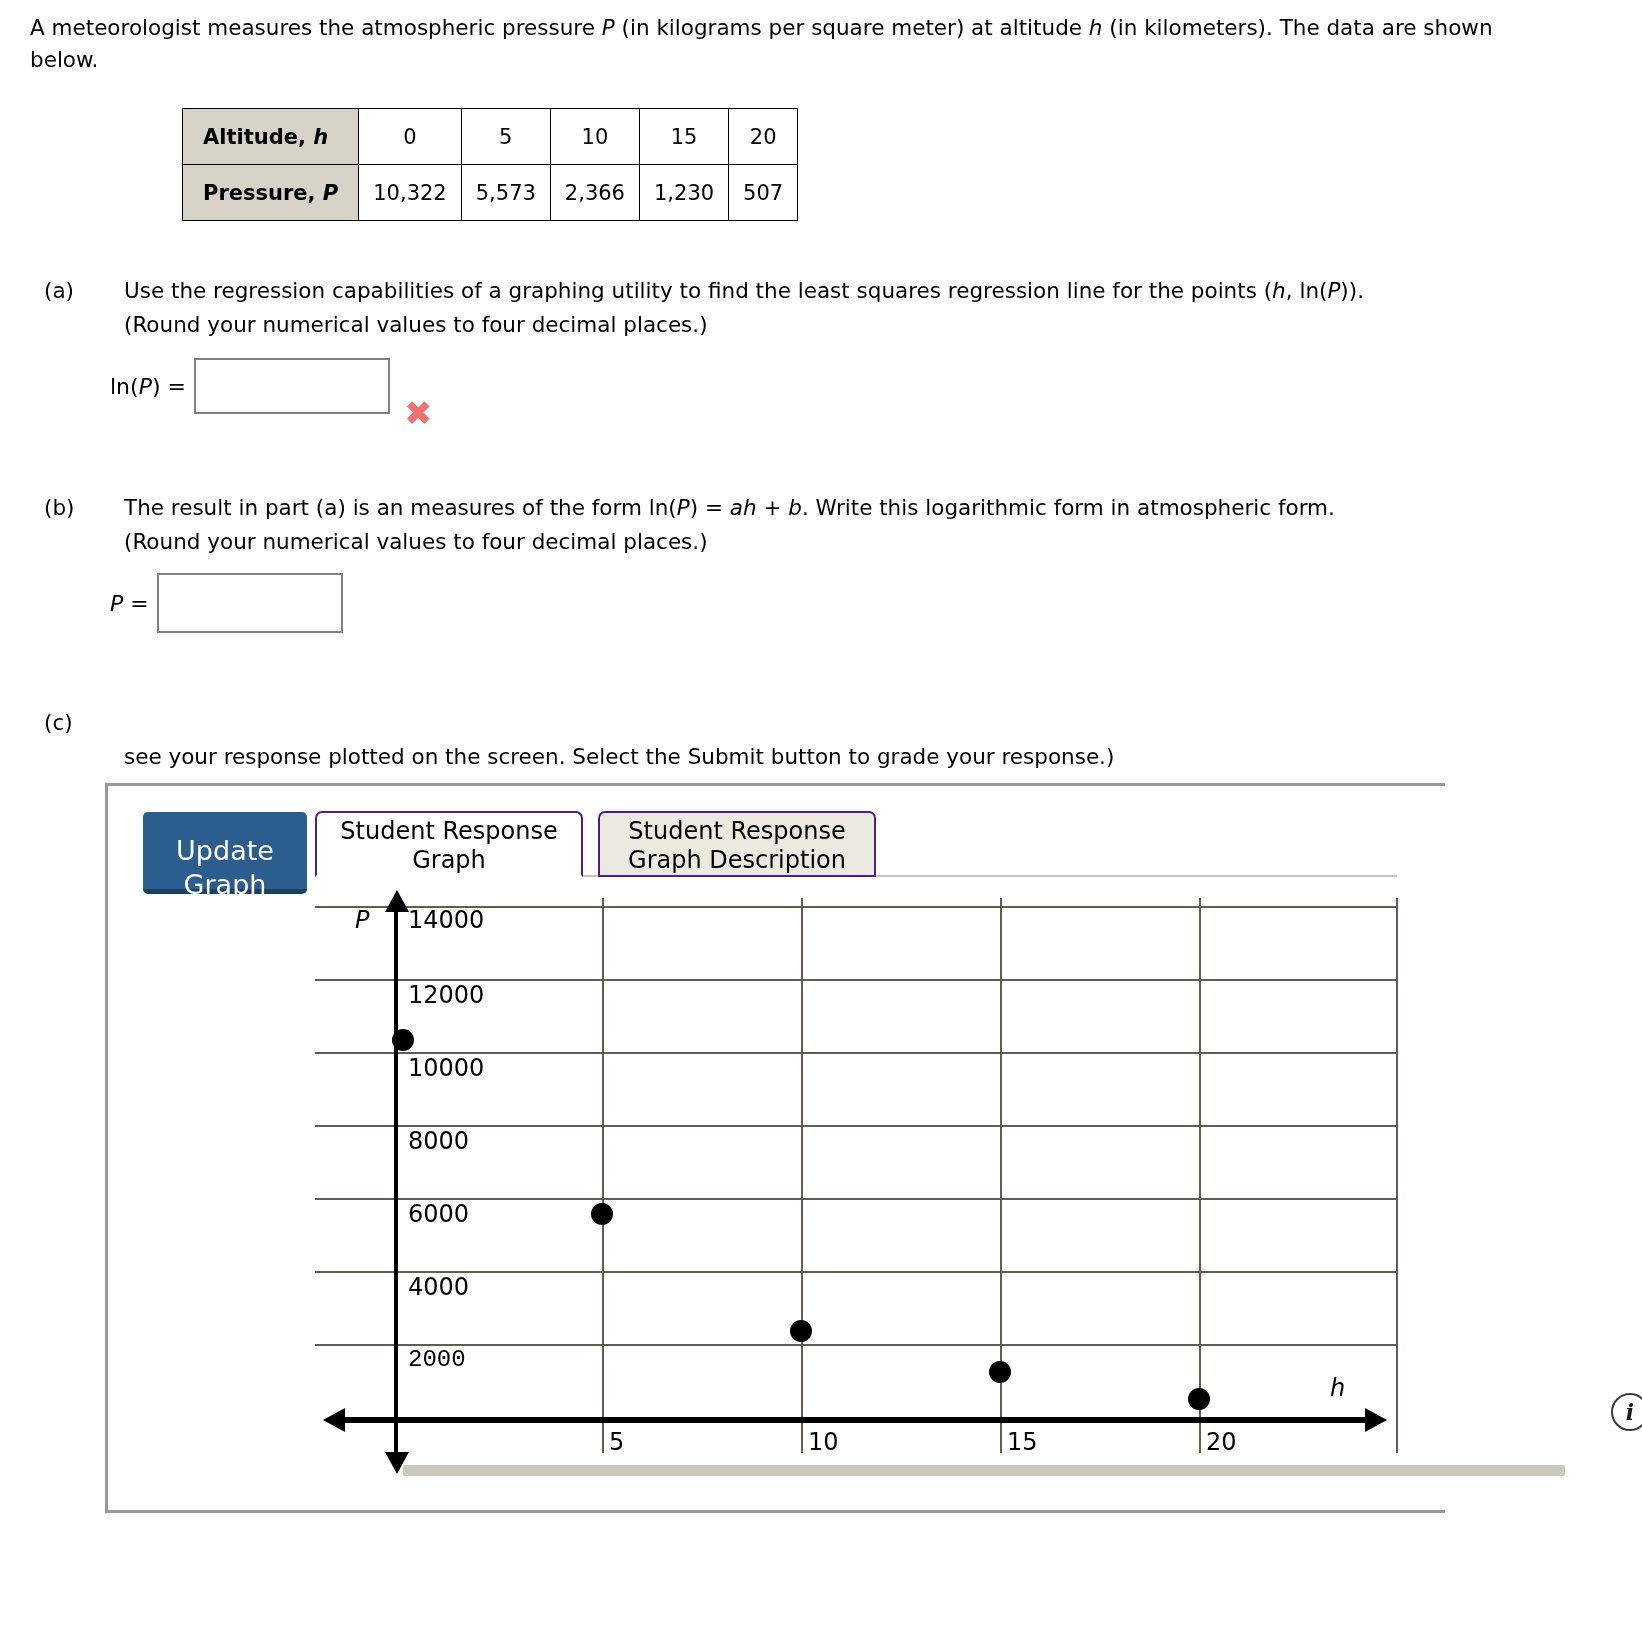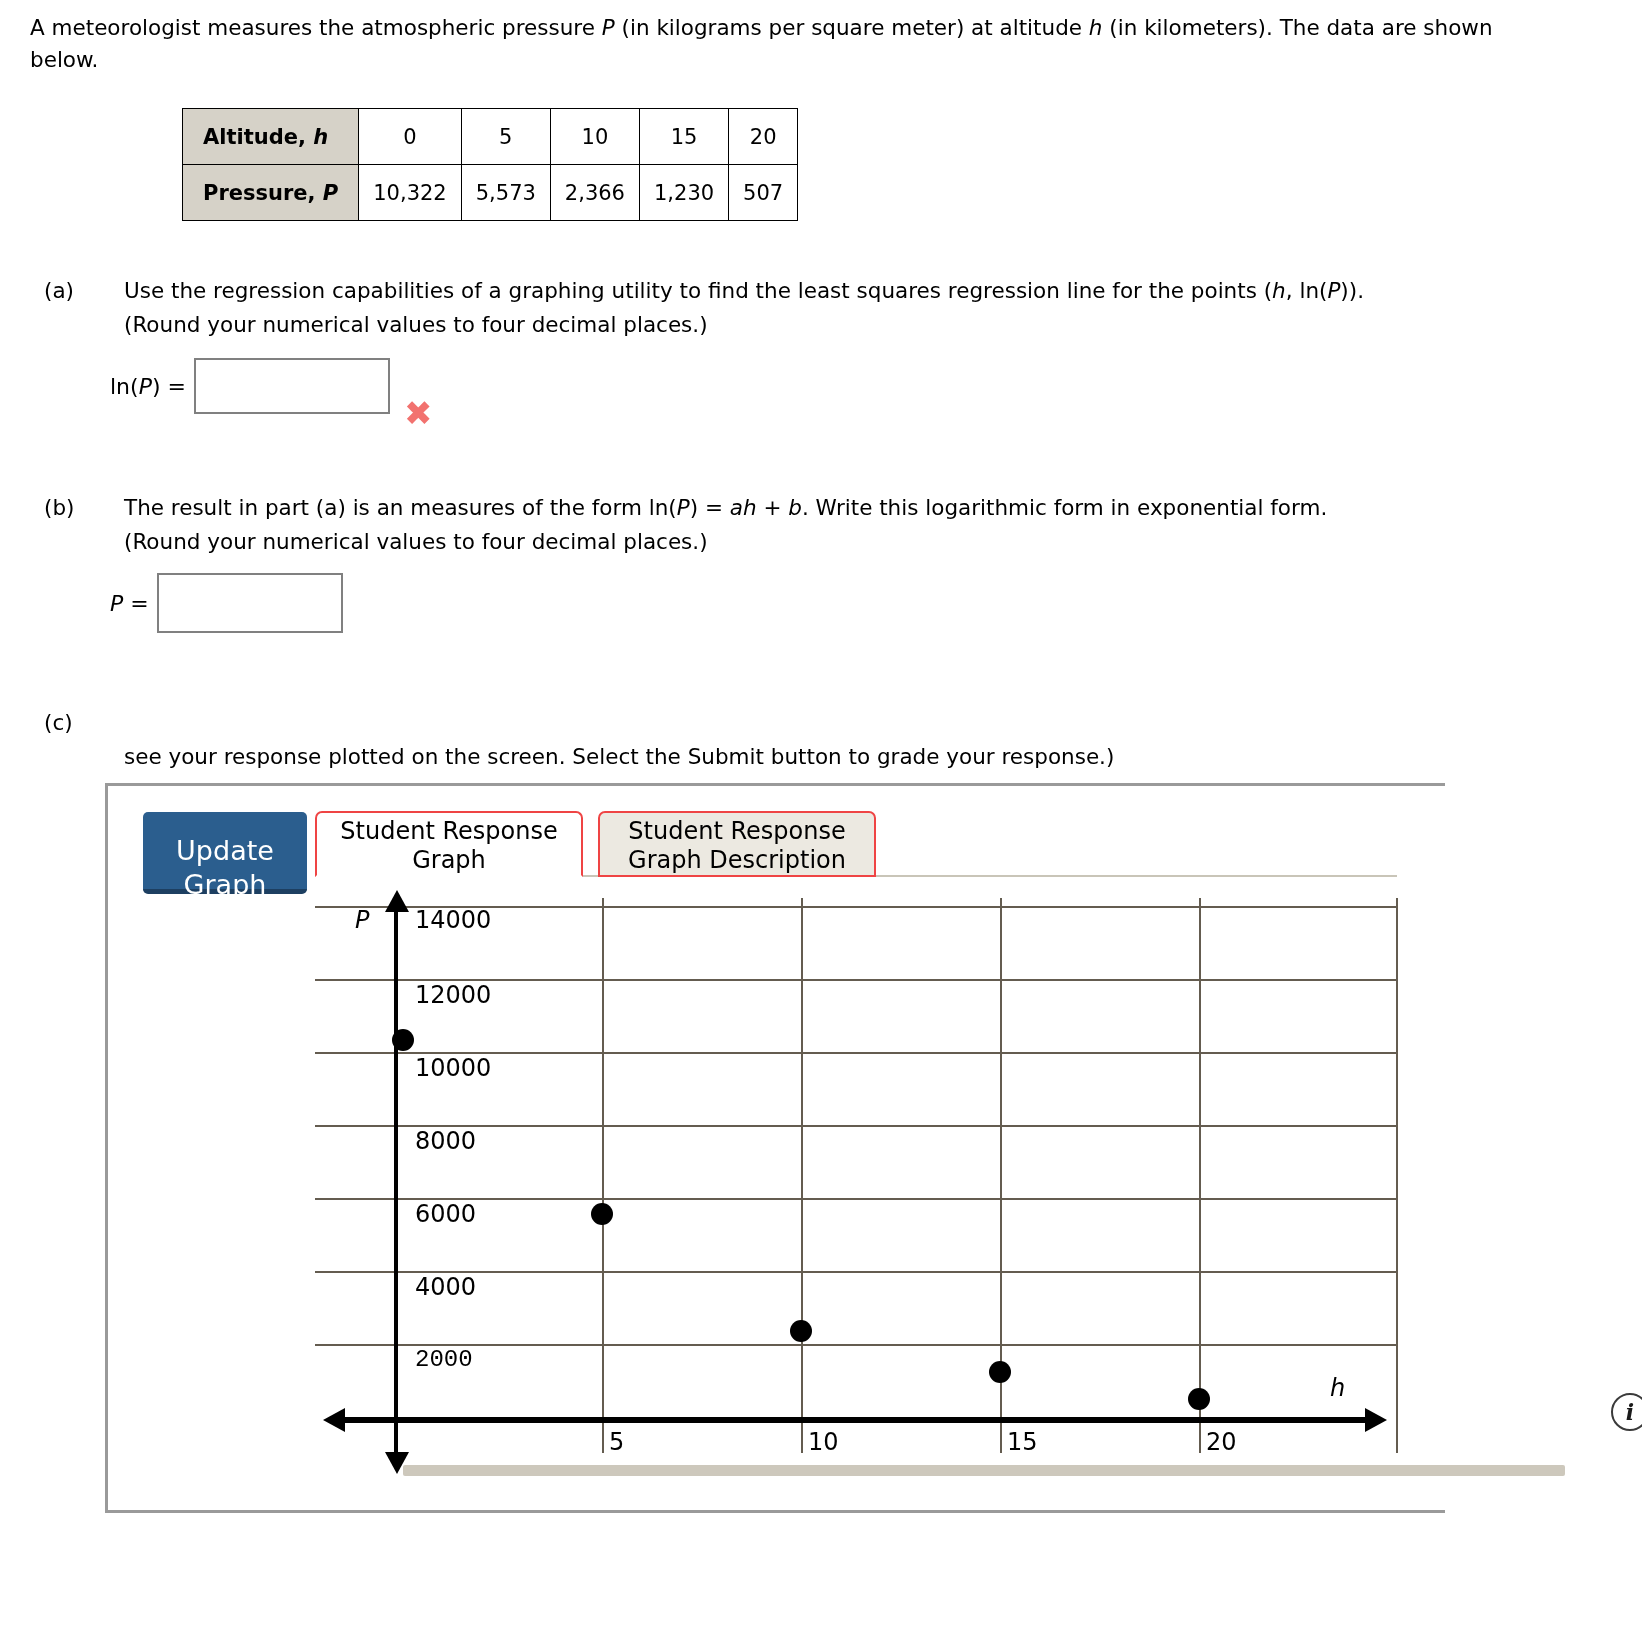--- a/index.html
+++ b/index.html
@@ -133,21 +133,21 @@
 
   .tabs {
     position: absolute;
     left: 190px; top: 25px;
     height: 66px;
   }
   .tab {
     position: absolute;
     top: 0;
     height: 66px;
-    border: 2px solid #ef4444;
+    border: 2px solid #4c1d95;
     border-radius: 7px 7px 0 0;
     font-size: 24px;
     line-height: 29px;
     text-align: center;
     padding-top: 4px;
     cursor: pointer;
     background: #ece9e1;
     white-space: nowrap;
   }
   .tab.active {
@@ -225,21 +225,21 @@
   }
   .arrow-left {
     left: 8px; top: 510px;
     border-top: 12px solid transparent;
     border-bottom: 12px solid transparent;
     border-right: 22px solid #000;
   }
 
   .ytick-label {
     position: absolute;
-    left: 100px;
+    left: 93px;
     font-size: 24px;
     line-height: 24px;
     color: #000;
     white-space: nowrap;
   }
   .xtick-label {
     position: absolute;
     top: 532px;
     font-size: 24px;
     line-height: 24px;
@@ -334,21 +334,21 @@
 
 <div class="answer-row" style="left:110px; top:358px;">
   <span class="ans-label"><span>ln(</span><span class="it">P</span><span>) =</span></span>
   <input class="ansbox" type="text" value="" style="">
   <span class="xmark">✖</span>
 </div>
 
 <div class="part" style="left:44px; top:491px; width:1560px;">
   <span class="lbl">(b)</span>
   <div class="body">
-    <span>The result in part (a) is an measures of the form ln(</span><span class="it">P</span><span>) = </span><span class="it">a</span><span class="it">h</span><span> + </span><span class="it">b</span><span>. Write this logarithmic form in exponential form.</span><br>
+    <span>The result in part (a) is an measures of the form ln(</span><span class="it">P</span><span>) = </span><span class="it">a</span><span class="it">h</span><span> + </span><span class="it">b</span><span>. Write this logarithmic form in atmospheric form.</span><br>
     <span>(Round your numerical values to four decimal places.)</span>
   </div>
 </div>
 
 <div class="answer-row" style="left:110px; top:573px;">
   <span class="ans-label"><span class="it">P</span><span> =</span></span>
   <input class="ansbox tall" type="text" value="" style="">
 </div>
 
 <div class="part" style="left:44px; top:706px; width:1580px;">

